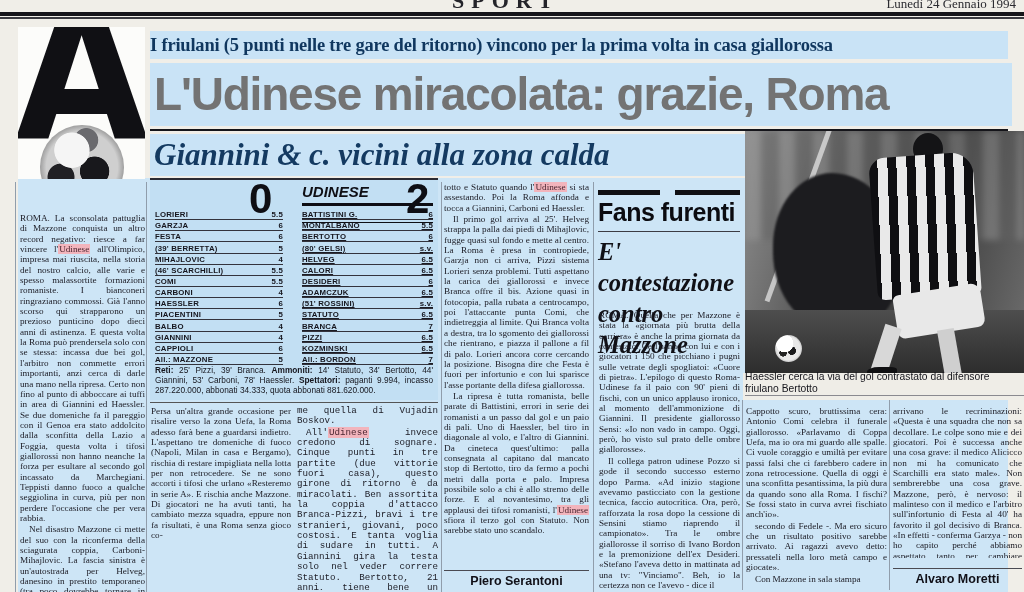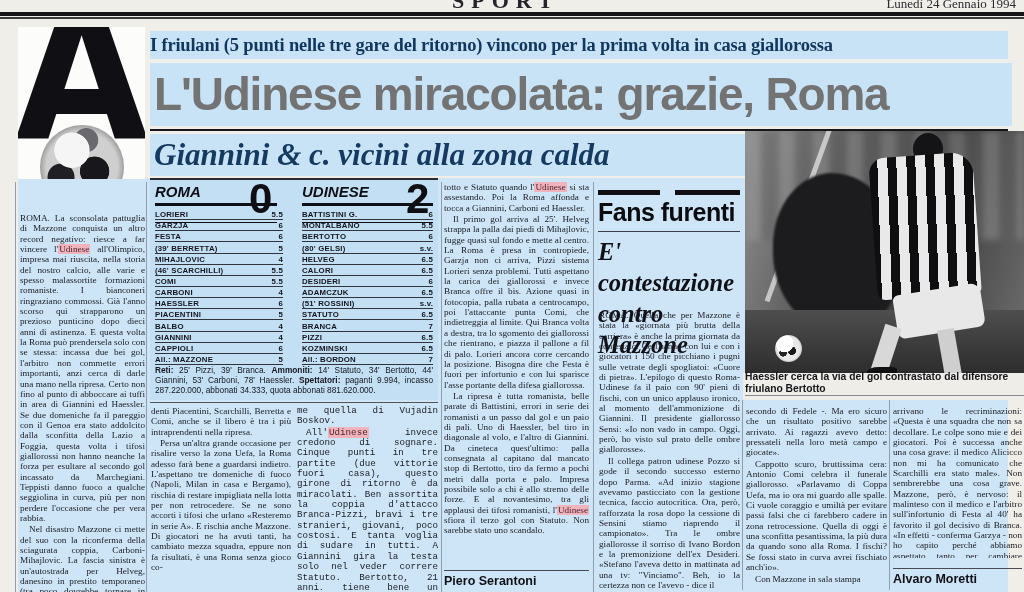--- a/index.html
+++ b/index.html
@@ -41,21 +41,21 @@
         font-style:italic;font-weight:bold;font-size:31px;color:#143a61;}
   
   #bluefield{left:18px;top:178px;width:990px;height:414px;background:#cde5f6;}
   
   .body-col{font-size:9.2px;line-height:10.35px;text-align:justify;color:#1b1b24;overflow:hidden;}
   .body-col p{margin:0;}
   .body-col p + p{text-indent:9px;margin-top:1px;}
   mark{background:#f2b4bc;color:#4a2530;padding:0 1px;}
   .vline{width:1px;background:#909dab;}
   .byline{position:absolute;bottom:4px;left:0;right:0;border-top:1px solid #4a4a52;
-        padding-top:3px;text-align:left;font-family:"Liberation Sans",sans-serif;
+        padding-top:3px;text-align:center;font-family:"Liberation Sans",sans-serif;
         font-weight:900;font-size:12.5px;color:#101018;background:transparent;}
   
   #mtable{left:150px;top:178px;width:288px;height:220px;background:#c2dff3;
         border-top:2px solid #2a2a33;font-family:"Liberation Sans",sans-serif;}
   .thead{position:absolute;top:3px;height:20px;font-weight:900;font-style:italic;
         font-size:15px;color:#0e0e14;border-bottom:3px solid #0e0e14;}
   .thead::after{content:'';display:block;height:1px;background:#0e0e14;margin-top:22px;}
   .tscore{position:absolute;top:-3px;font-weight:900;font-size:42px;line-height:44px;
         color:#0e0e14;font-family:"Liberation Sans",sans-serif;z-index:3;}
   .rows{position:absolute;top:29px;}
@@ -99,21 +99,21 @@
   #photo .boot{left:122px;top:236px;width:30px;height:12px;background:#101012;border-radius:40% 20% 20% 40%;}
   #photo .grass{left:0;bottom:0;width:100%;height:26%;
         background:linear-gradient(#4e4e4e,#2d2d2d);}
   #photo .ball{left:30px;top:204px;width:27px;height:27px;border-radius:50%;
         background:radial-gradient(circle at 36% 32%,#ffffff 0 34%,transparent 35%),
                    radial-gradient(circle at 62% 58%,#1a1a1c 0 18%,transparent 19%),
                    radial-gradient(circle at 30% 66%,#222 0 14%,transparent 15%),
                    radial-gradient(circle at 50% 50%,#e9e9e9 0 60%,#9a9a9a 85%,#666 100%);}
   #capwrap{left:743px;top:373px;width:281px;height:27px;background:#efede7;}
   #caption{left:745px;top:371px;width:277px;font-family:"Liberation Sans",sans-serif;
-        font-weight:bold;font-size:10.3px;line-height:11.5px;color:#15151c;}
+        font-weight:normal;font-size:10.3px;line-height:11.5px;color:#15151c;}
   #caprule{left:745px;top:395px;width:279px;height:1px;background:#8a8a90;}
 </style>
 </head>
 <body>
 
 <div id="page">
 
   <div class="abs" id="masthead">
     <div class="sport">SPORT</div>
     <div class="mdate">Lunedì 24 Gennaio 1994</div>
@@ -145,21 +145,20 @@
     <div class="ph leg1"></div>
     <div class="ph leg2"></div>
     <div class="ph boot"></div>
     <div class="ph ball"></div>
   </div>
   <div class="abs" id="capwrap"></div>
   <div class="abs" id="caption">Haessler cerca la via del gol contrastato dal difensore friulano Bertotto</div>
   <div class="abs" id="caprule"></div>
 
   <div class="abs" id="mtable">
-    <div class="thead" style="left:5px;width:122px;">ROMA</div>
     <div class="tscore" style="left:99px;">0</div>
     <div class="thead" style="left:152px;width:131px;">UDINESE</div>
     <div class="tscore" style="left:256px;">2</div>
 
     <div class="rows" style="left:5px;width:128px;text-align:center;">
 
         <div class="trow">
           <span>LORIERI</span>
           <span>5.5</span>
         </div>
@@ -222,21 +221,21 @@
         <div class="trow">
           <span>CAPPIOLI</span>
           <span>6</span>
         </div>
 
         <div class="trow">
           <span>All.: MAZZONE</span>
           <span>5</span>
         </div>
       </div>
-    <div class="rows" style="left:152px;width:131px;">
+    <div class="rows" style="left:152px;width:131px;text-decoration:underline;">
 
         <div class="trow">
           <span>BATTISTINI G.</span>
           <span>6</span>
         </div>
 
         <div class="trow">
           <span>MONTALBANO</span>
           <span>5.5</span>
         </div>
@@ -308,21 +307,20 @@
   </div>
   <div class="abs" id="tbotrule"></div>
 
   <div class="abs body-col" style="left:20px;top:183px;width:125px;height:407px;margin-top:30px;">
 
   <p>ROMA. La sconsolata pattuglia di Mazzone conquista un altro record negativo: riesce a far vincere l'<mark>Udinese</mark> all'Olimpico, impresa mai riuscita, nella storia del nostro calcio, alle varie e spesso malassortite formazioni romaniste. I bianconeri ringraziano commossi. Già l'anno scorso qui strapparono un prezioso punticino dopo dieci anni di astinenza. E questa volta la Roma può prendersela solo con se stessa: incassa due bei gol, l'arbitro non commette errori importanti, anzi cerca di darle una mano nella ripresa. Certo non fino al punto di abboccare ai tuffi in area di Giannini ed Haessler. Se due domeniche fa il pareggio con il Genoa era stato addolcito dalla sconfitta della Lazio a Foggia, questa volta i tifosi giallorossi non hanno neanche la forza per esultare al secondo gol incassato da Marchegiani. Teppisti danno fuoco a qualche seggiolina in curva, più per non perdere l'occasione che per vera rabbia.</p>
       <p>Nel disastro Mazzone ci mette del suo con la riconferma della sciagurata coppia, Carboni-Mihajlovic. La fascia sinistra è un'autostrada per Helveg, danesino in prestito temporaneo (tra poco dovrebbe tornare in patria) e il polacco Adamczuk, acquistato a novembre e subito bloccato da infortuni. Ma la lista dei giallorossi «cattivi» è lunga. Inguardabili Giannini e Balbo, delu-</p>
     </div>
   <div class="abs body-col" style="left:151px;top:406px;width:140px;height:184px;">
 
-  <p>denti Piacentini, Scarchilli, Berretta e Comi, anche se il libero è tra i più intraprendenti nella ripresa.</p>
       <p>Persa un'altra grande occasione per risalire verso la zona Uefa, la Roma adesso farà bene a guardarsi indietro. L'aspettano tre domeniche di fuoco (Napoli, Milan in casa e Bergamo), rischia di restare impigliata nella lotta per non retrocedere. Se ne sono accorti i tifosi che urlano «Resteremo in serie A». E rischia anche Mazzone. Di giocatori ne ha avuti tanti, ha cambiato mezza squadra, eppure non fa risultati, è una Roma senza gioco co-</p>
     </div>
   <div class="abs body-col" style="left:297px;top:406px;width:141px;height:184px;font-family:Liberation Mono, monospace;">
 
   <p>me quella di Vujadin Boskov.</p>
       <p>All'<mark>Udinese</mark> invece credono di sognare. Cinque punti in tre partite (due vittorie fuori casa), questo girone di ritorno è da miracolati. Ben assortita la coppia d'attacco Branca-Pizzi, bravi i tre stranieri, giovani, poco costosi. E tanta voglia di sudare in tutti. A Giannini gira la testa solo nel veder correre Statuto. Bertotto, 21 anni, tiene bene un Haessler discreto. A sinistra Helveg è motore inesauribile, Kozminski lo imita sull'opposta fascia. La serie delle ammonizioni testimonia l'andamento della partita: cartellino giallo per Ber-</p>
     </div>
   <div class="abs" style="left:444px;top:182px;width:145px;height:410px;">
     <div class="body-col" style="height:378px;">
 
@@ -344,22 +342,22 @@
   <div class="abs" id="fanstitle">Fans furenti</div>
   <div class="abs" id="fansrule"></div>
   <div class="abs" id="fanssub">E' contestazione contro Mazzone</div>
   <div class="abs body-col" style="left:599px;top:310px;width:141px;height:285px;">
 
   <p>ROMA. Quella che per Mazzone è stata la «giornata più brutta della carriera» è anche la prima giornata da contestato. Ce l'hanno con lui e con i giocatori i 150 che picchiano i pugni sulle vetrate degli spogliatoi: «Cuore di pietra». L'epilogo di questo Roma-Udinese fa il paio con 90' pieni di fischi, con un unico applauso ironico, al momento dell'ammonizione di Giannini. Il presidente giallorosso Sensi: «Io non vado in campo. Oggi, però, ho visto sul prato delle ombre giallorosse».</p>
       <p>Il collega patron udinese Pozzo si gode il secondo successo esterno dopo Parma. «Ad inizio stagione avevamo pasticciato con la gestione tecnica, faccio autocritica. Ora, però, rafforzata la rosa dopo la cessione di Sensini stiamo riaprendo il campionato». Tra le ombre giallorosse il sorriso di Ivano Bordon e la premonizione dell'ex Desideri. «Stefano l'aveva detto in mattinata ad una tv: "Vinciamo". Beh, io la certezza non ce l'avevo - dice il</p>
     </div>
   <div class="abs body-col" style="left:746px;top:406px;width:141px;height:184px;">
 
-  <p>secondo di Fedele -. Ma ero sicuro che un risultato positivo sarebbe arrivato. Ai ragazzi avevo detto: pressateli nella loro metà campo e giocate».</p>
-      <p>Cappotto scuro, bruttissima cera: Antonio Comi celebra il funerale giallorosso. «Parlavamo di Coppa Uefa, ma io ora mi guardo alle spalle. Ci vuole coraggio e umiltà per evitare passi falsi che ci farebbero cadere in zona retrocessione. Quella di oggi è una sconfitta pesantissima, la più dura da quando sono alla Roma. I fischi? Se fossi stato in curva avrei fischiato anch'io».</p>
+  <p>Cappotto scuro, bruttissima cera: Antonio Comi celebra il funerale giallorosso. «Parlavamo di Coppa Uefa, ma io ora mi guardo alle spalle. Ci vuole coraggio e umiltà per evitare passi falsi che ci farebbero cadere in zona retrocessione. Quella di oggi è una sconfitta pesantissima, la più dura da quando sono alla Roma. I fischi? Se fossi stato in curva avrei fischiato anch'io».</p>
+      <p>secondo di Fedele -. Ma ero sicuro che un risultato positivo sarebbe arrivato. Ai ragazzi avevo detto: pressateli nella loro metà campo e giocate».</p>
       <p>Con Mazzone in sala stampa</p>
     </div>
   <div class="abs" style="left:893px;top:406px;width:129px;height:184px;">
     <div class="body-col" style="height:152px;">
 
     <p>arrivano le recriminazioni: «Questa è una squadra che non sa decollare. Le colpe sono mie e dei giocatori. Poi è successa anche una cosa grave: il medico Alicicco non mi ha comunicato che Scarchilli era stato male». Non sembrerebbe una cosa grave. Mazzone, però, è nervoso: il malinteso con il medico e l'arbitro sull'infortunio di Festa al 40' ha favorito il gol decisivo di Branca. «In effetti - conferma Garzya - non ho capito perché abbiamo aspettato tanto per cambiare Festa».</p>
       </div>
     <div class="byline">Alvaro Moretti</div>
   </div>
 

